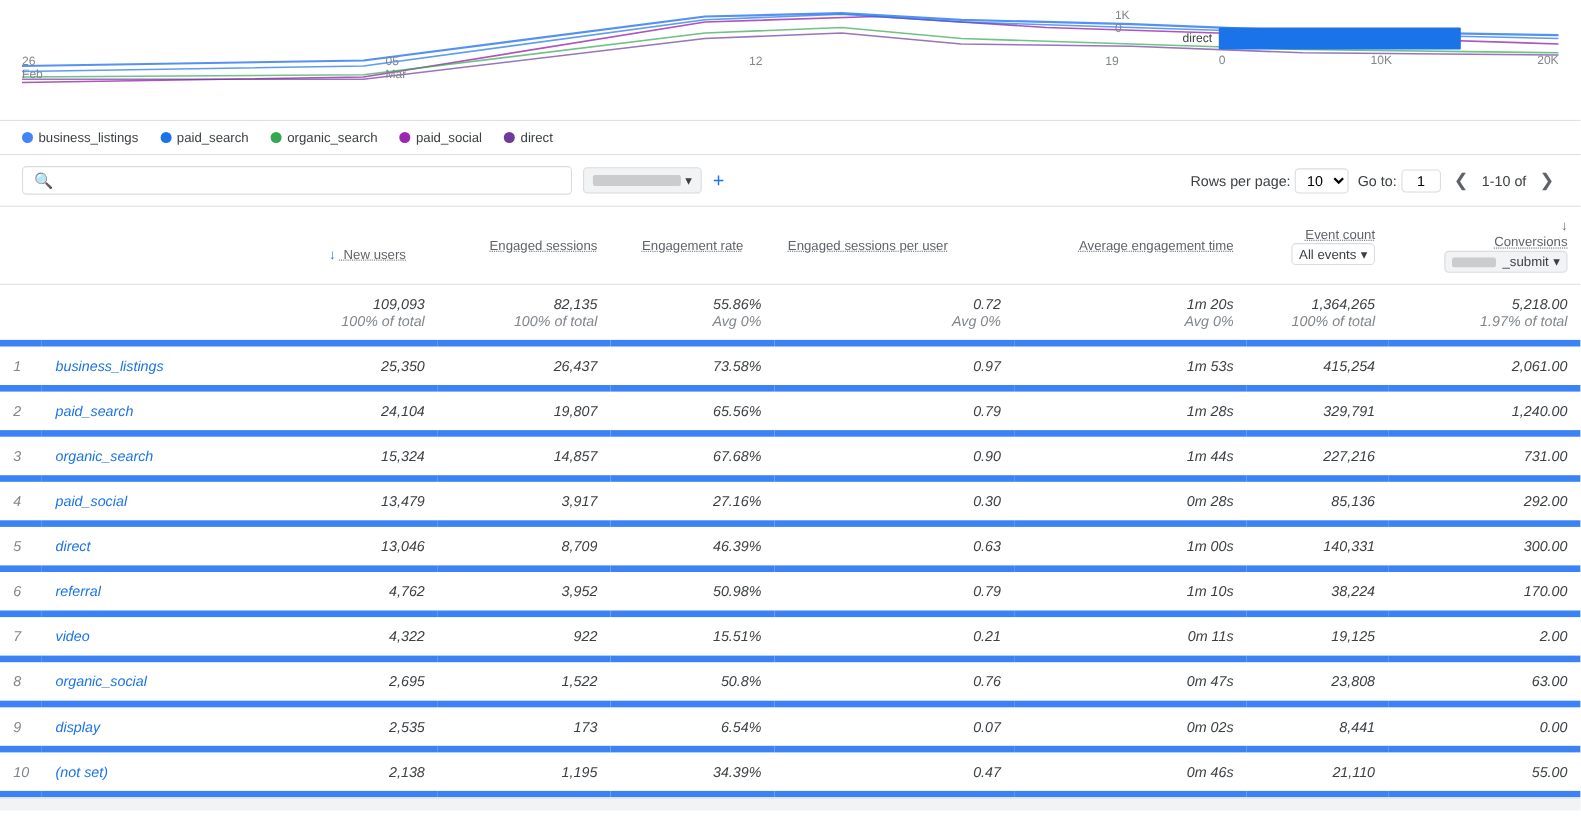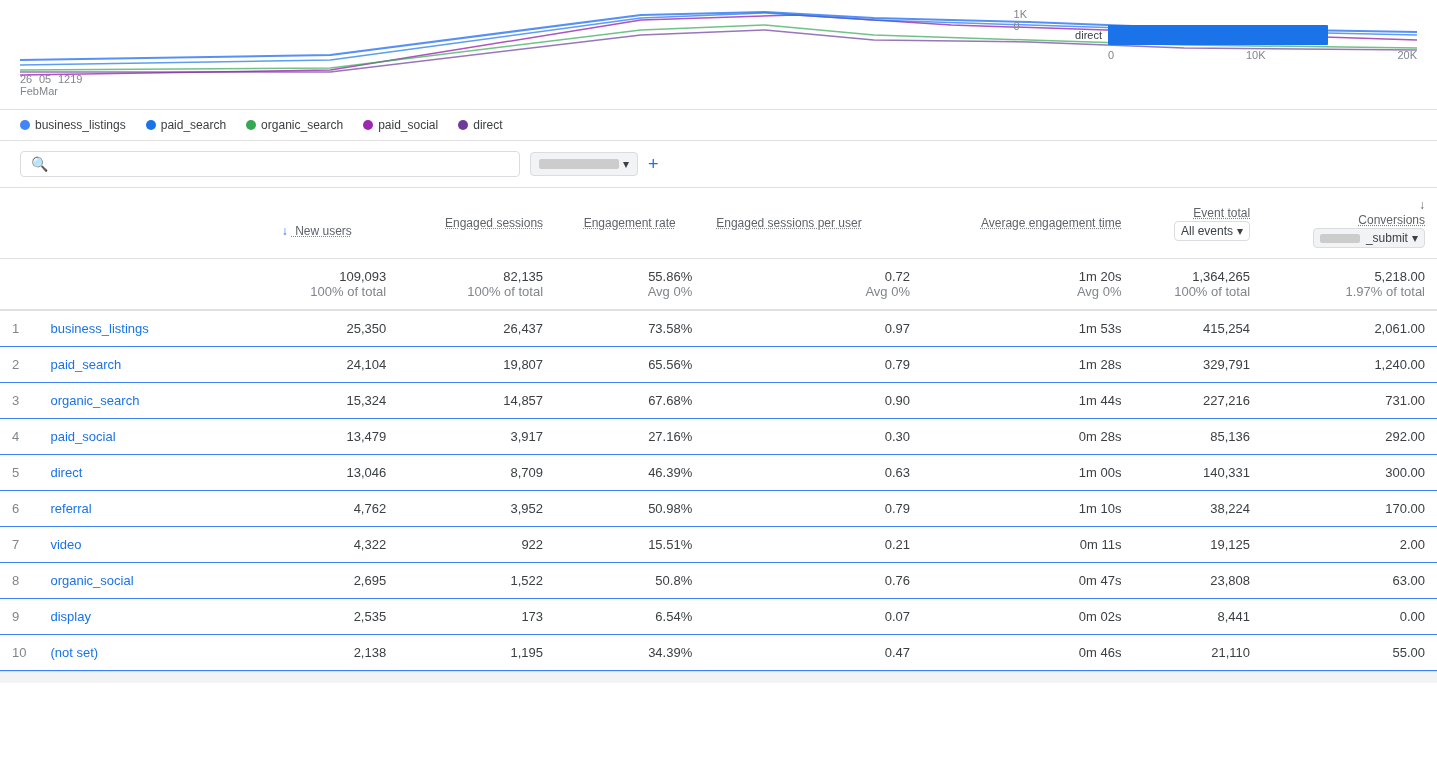--- a/index.html
+++ b/index.html
@@ -135,21 +135,22 @@
       text-decoration-style: dotted;
       text-decoration-color: #80868b;
       cursor: pointer;
     }
     .data-table thead th .sort-icon {
       display: inline-block;
       margin-right: 4px;
       color: #1a73e8;
     }
     .data-table tbody tr {
-      border-bottom: 1px solid #3b82f6;
+      border-bottom: 6px solid #3b82f6;
+      font-style: italic;
     }
     .data-table tbody td {
       padding: 10px 12px;
       text-align: right;
       color: #3c4043;
       white-space: nowrap;
     }
     .data-table tbody td.left { text-align: left; }
     .data-table tbody td.row-num { color: #80868b; width: 30px; }
     .data-table tbody td.channel-name { color: #1a73e8; cursor: pointer; }
@@ -238,21 +239,21 @@
     <polyline points="0,62 200,62 400,25 480,20 550,30 650,32 750,38 900,40" fill="none" stroke="#6d3b9e" stroke-width="1.5" opacity="0.7"></polyline>
   </svg>
 
   
   <div style="position:absolute; right:410px; top:8px; display:flex; flex-direction:column; height:65px; font-size:11px; color:#80868b;">
     <span>1K</span>
     <span>0</span>
   </div>
 
   
-  <div style="position:absolute; bottom:12px; left:20px; right:420px; display:flex; font-size:11px; color:#80868b;">
+  <div style="position:absolute; bottom:35px; left:20px; right:420px; display:flex; justify-content:space-between; font-size:11px; color:#80868b;">
     <span>26<br>Feb</span>
     <span>05<br>Mar</span>
     <span>12</span>
     <span>19</span>
   </div>
 
   
   <div style="position:absolute; right:20px; top:5px; width:360px;">
 
     <div style="position:absolute; right:0; top:0; display:flex; flex-direction:column; justify-content:space-between; height:65px; font-size:11px; color:#80868b; text-align:right; width:30px;">
@@ -298,30 +299,47 @@
   <div class="search-box">
     <span class="search-icon">🔍</span>
   </div>
 
   <div class="dim-selector">
     <span style="display:inline-block; width:80px; height:10px; background:#ccc; border-radius:2px;"></span>
     <span>▾</span>
   </div>
   <button class="add-btn">+</button>
 
+  <div class="pagination-area">
+    <div class="rows-per-page">
+      <span>Rows per page:</span>
+      <select class="rows-select">
+        <option>10</option>
+        <option>25</option>
+        <option>50</option>
+      </select>
+    </div>
+    <div class="goto-box">
+      <span>Go to:</span>
+      <input class="goto-input" type="text" value="1" style="">
+    </div>
+    <button class="nav-btn">❮</button>
+    <span class="page-range">1-10 of</span>
+    <button class="nav-btn">❯</button>
+  </div>
 </div>
 
 <div class="table-container">
   <table class="data-table">
     <thead>
       <tr>
         <th class="left" style="width:30px;"></th>
         <th class="left" style="min-width:180px;"></th>
         <th>
-          <div class="col-header" style="align-items:flex-start;margin-top:16px;">
+          <div class="col-header" style="align-items:center;margin-top:16px;">
             <span class="col-title">
               <span class="sort-icon">↓</span>
               <span>New users</span>
             </span>
           </div>
         </th>
         <th>
           <div class="col-header" style="align-items:flex-end;">
             <span class="col-title">
               <span>Engaged sessions</span>
@@ -345,21 +363,21 @@
         <th>
           <div class="col-header" style="align-items:flex-end;">
             <span class="col-title">
               <span>Average engagement time</span>
             </span>
           </div>
         </th>
         <th>
           <div class="col-header" style="align-items:flex-end;">
             <span class="col-title">
-              <span>Event total</span>
+              <span>Event count</span>
             </span>
             <div class="event-count-filter">
               <span>All events</span>
               <span>▾</span>
             </div>
           </div>
         </th>
         <th>
           <div class="col-header" style="align-items:flex-end;">
             <span>↓</span>

